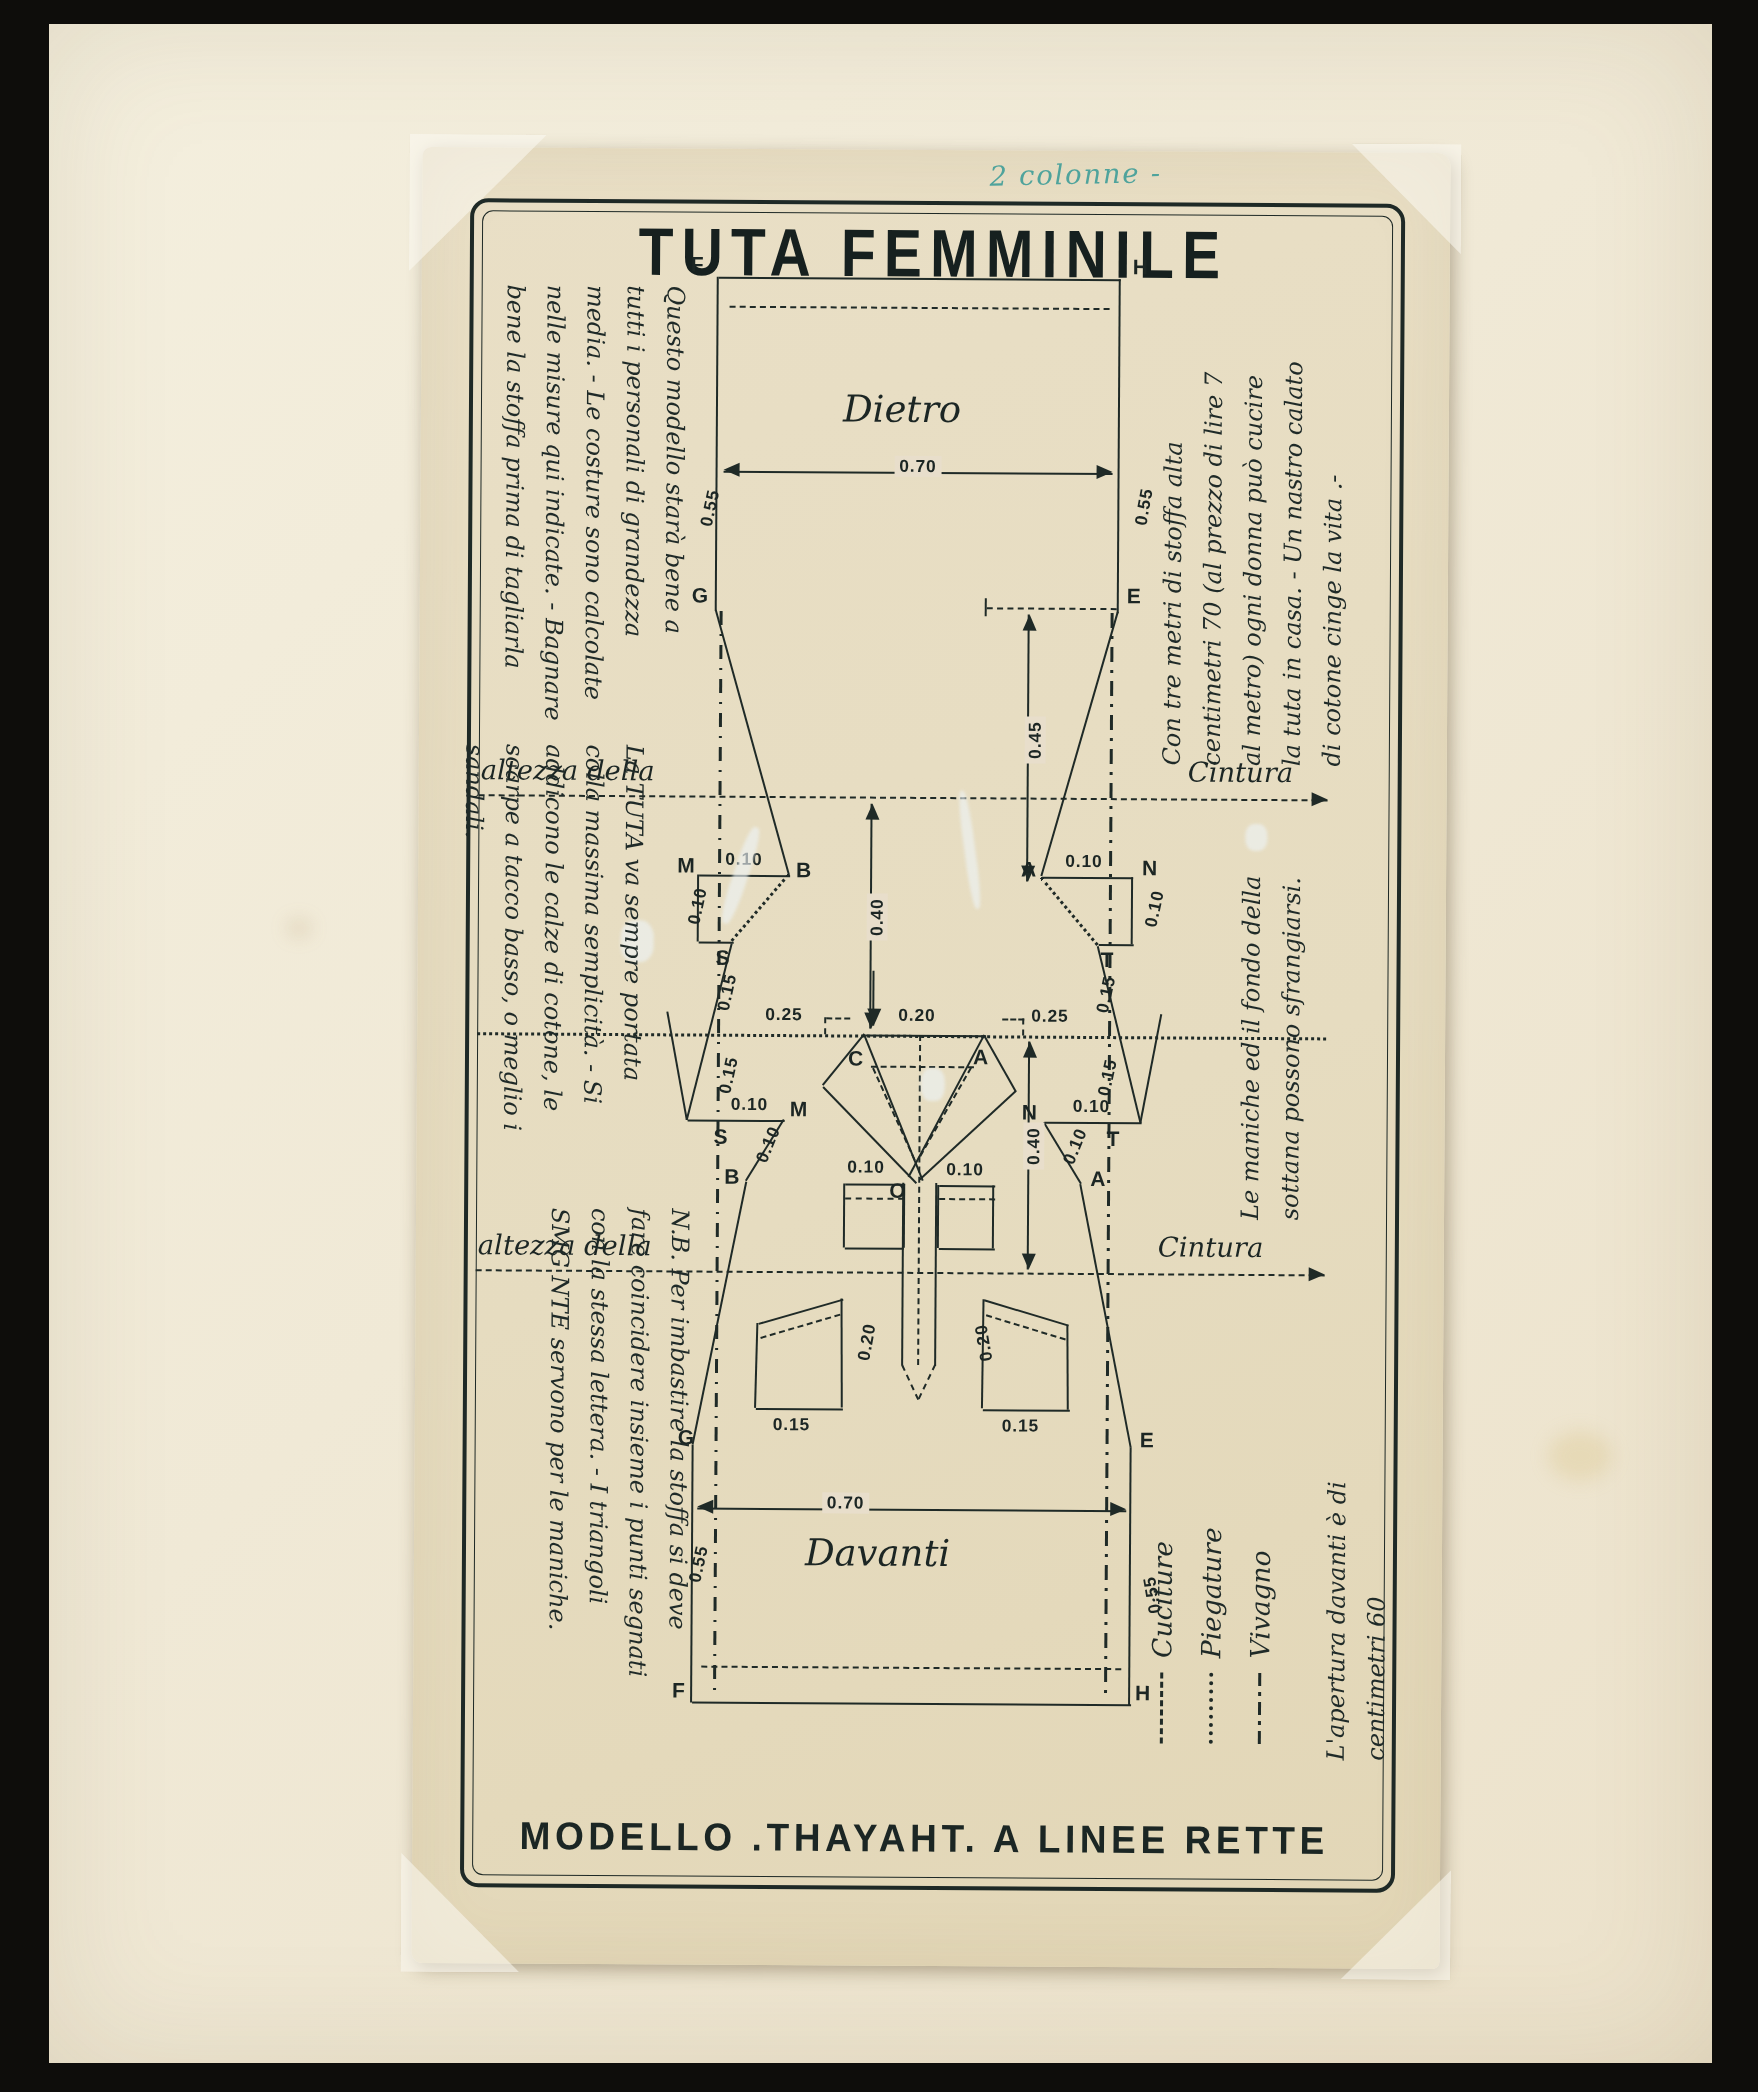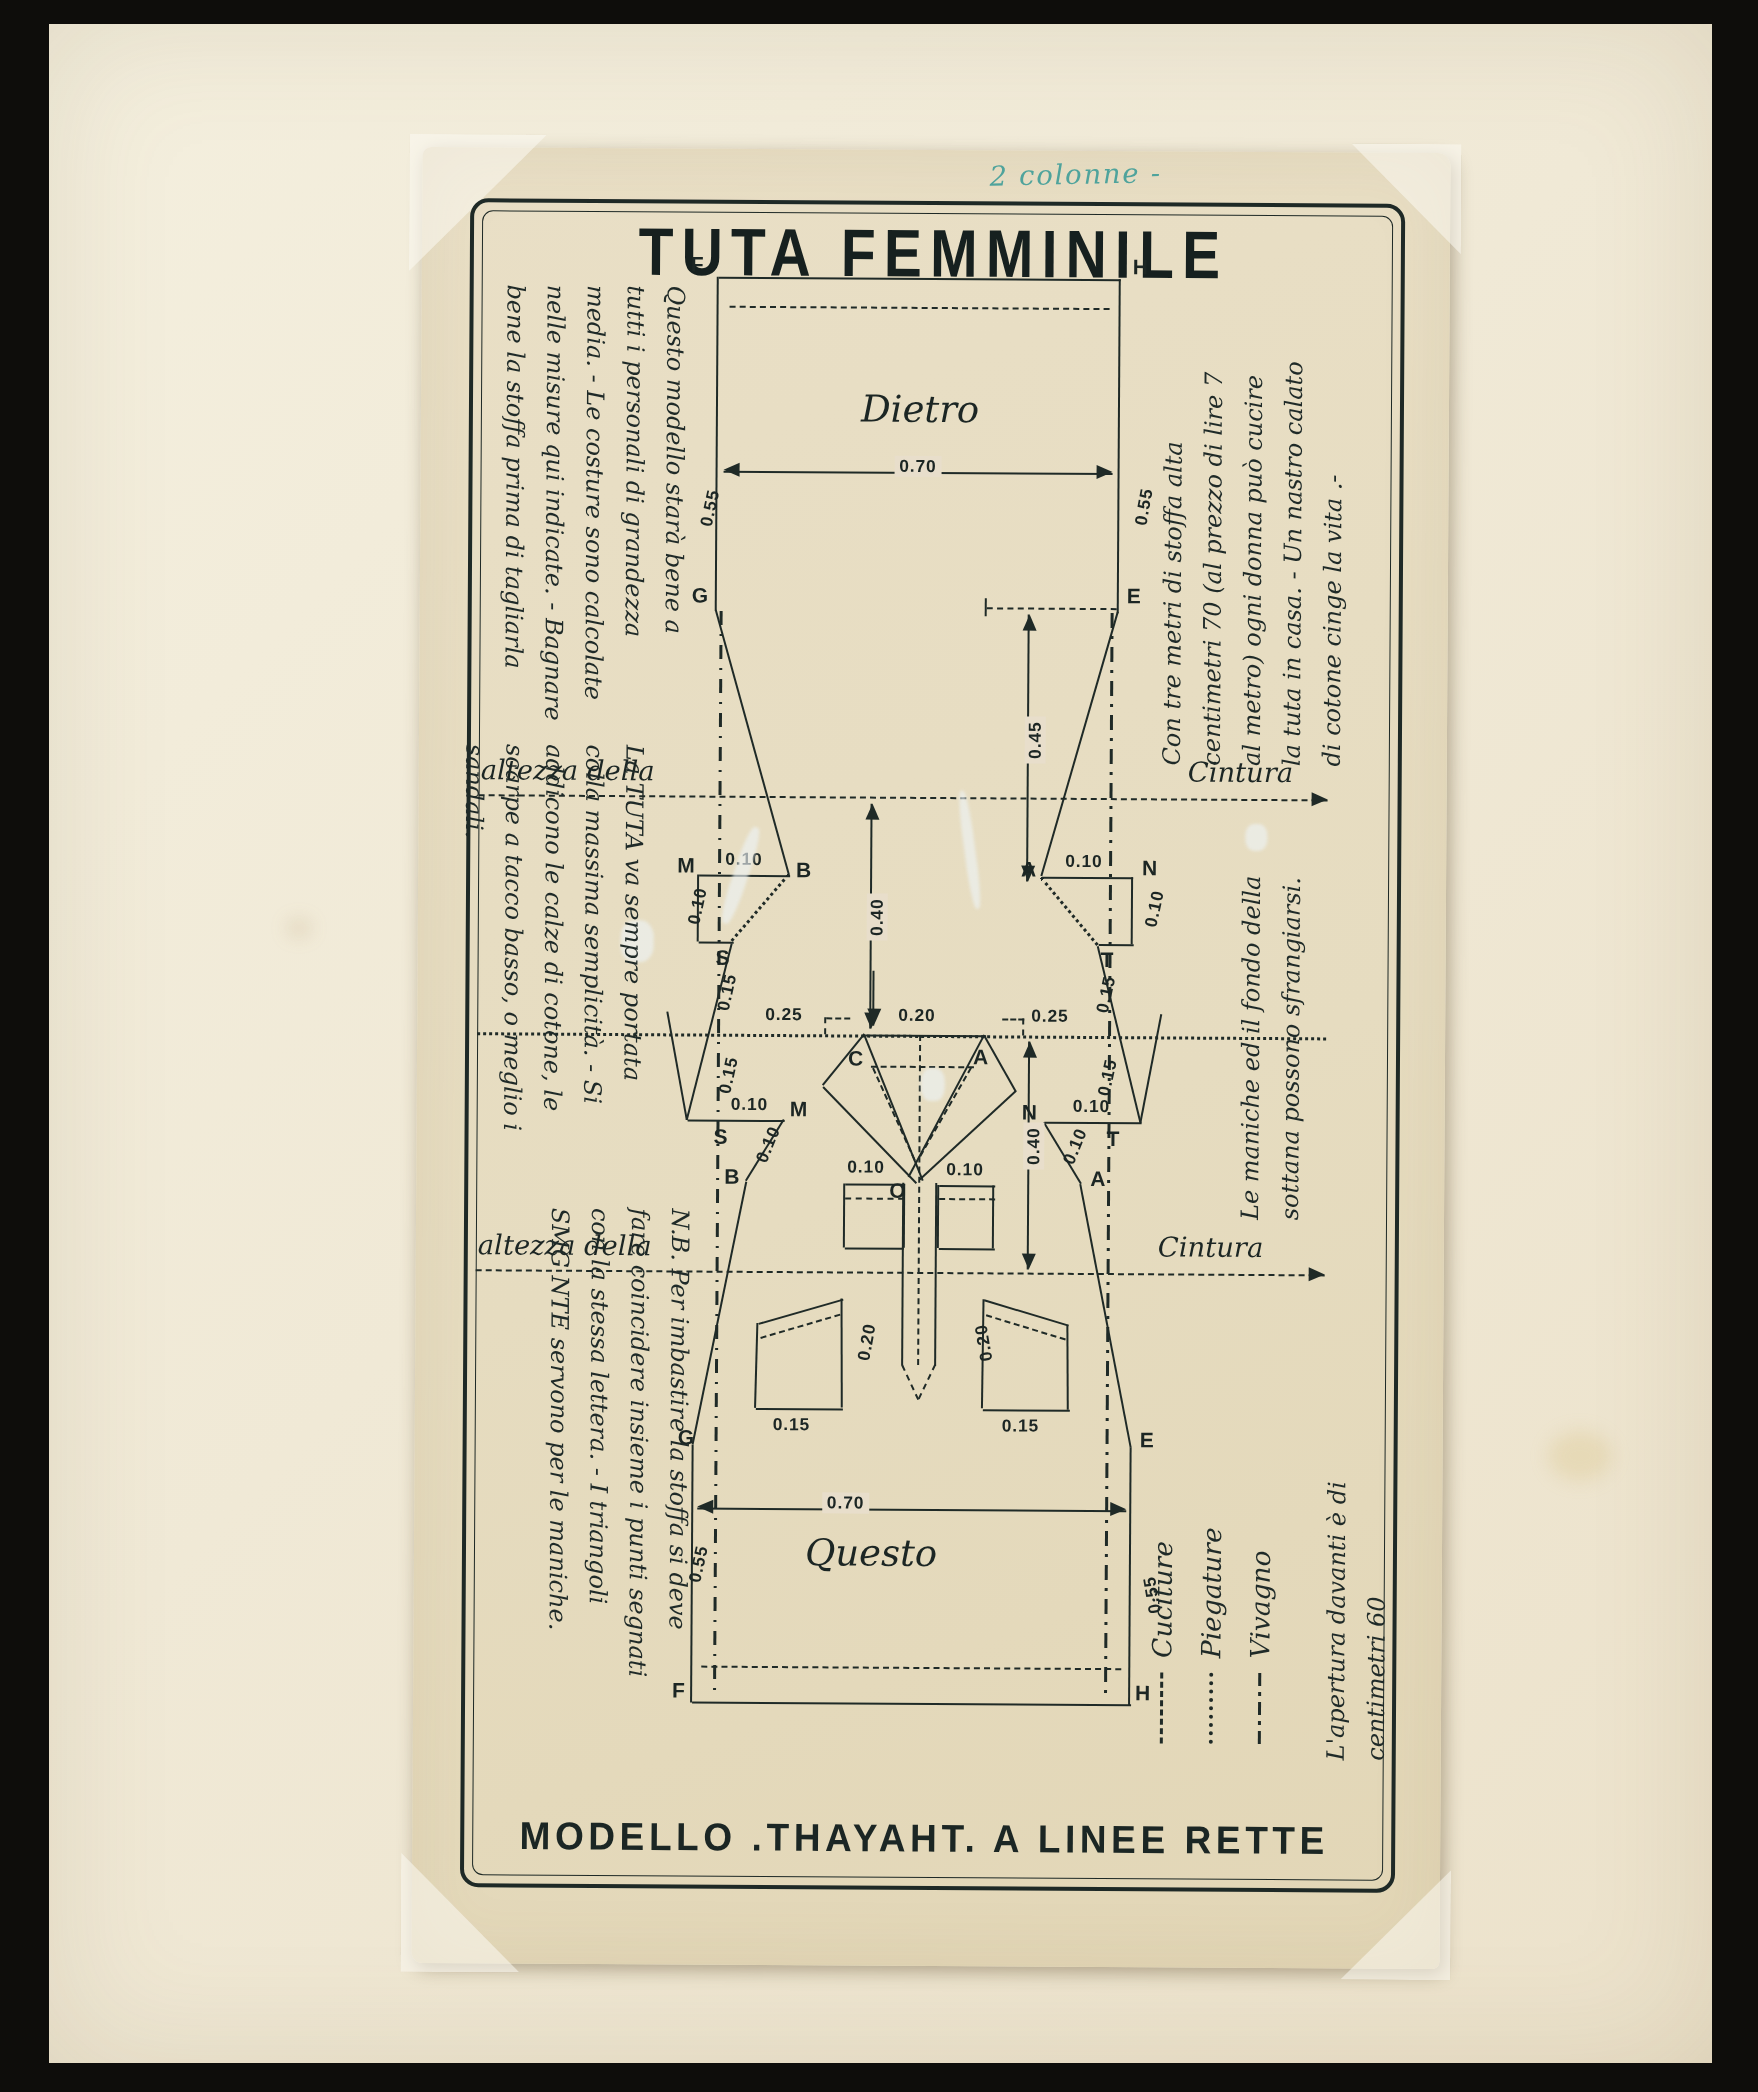--- a/index.html
+++ b/index.html
@@ -176,21 +176,21 @@
             <div class="ah" style="left: 606px; top: 1103px; border-top: 16.4px solid rgb(31, 42, 39); border-left: 7.3px solid transparent; border-right: 7.3px solid transparent;"></div>
             <div class="ah" style="left: 283px; top: 1351px; border-right: 16.4px solid rgb(31, 42, 39); border-top: 7.3px solid transparent; border-bottom: 7.3px solid transparent;"></div>
             <div class="ah" style="left: 696px; top: 1351px; border-left: 16.4px solid rgb(31, 42, 39); border-top: 7.3px solid transparent; border-bottom: 7.3px solid transparent;"></div>
             <div class="ah" style="left: 893px; top: 640px; border-left: 16.4px solid rgb(31, 42, 39); border-top: 7.3px solid transparent; border-bottom: 7.3px solid transparent;"></div>
             <div class="ah" style="left: 893px; top: 1115px; border-left: 16.4px solid rgb(31, 42, 39); border-top: 7.3px solid transparent; border-bottom: 7.3px solid transparent;"></div>
             <div class="ah" style="left: 450px; top: 859px; border-top: 16.4px solid rgb(31, 42, 39); border-left: 7.3px solid transparent; border-right: 7.3px solid transparent;"></div>
           </div>
         <div id="labels">
             <span class="lab lp" style="left: 269px; top: 104px;">F</span>
             <span class="lab lp" style="left: 711px; top: 104px;">H</span>
-            <span class="lab lS" style="left: 440px; top: 238px;">Dietro</span>
+            <span class="lab lS" style="left: 422px; top: 238px;">Dietro</span>
             <span class="lab ln2 bgp" style="left: 474px; top: 306px;">0.70</span>
             <span class="lab ln2" style="left: 271px; top: 349px; transform: rotate(-78deg);">0.55</span>
             <span class="lab ln2" style="left: 705px; top: 345px; transform: rotate(-80deg);">0.55</span>
             <span class="lab lp" style="left: 272px; top: 435px;">G</span>
             <span class="lab lp" style="left: 707px; top: 433px;">E</span>
             <span class="lab ln2 bgp" style="left: 593px; top: 579px; transform: rotate(-90deg);">0.45</span>
             <span class="lab ls" style="left: 62px; top: 607px;">altezza della</span>
             <span class="lab ls" style="left: 769px; top: 605px;">Cintura</span>
             <span class="lab lp" style="left: 259px; top: 705px;">M</span>
             <span class="lab lp" style="left: 378px; top: 709px;">B</span>
@@ -230,21 +230,21 @@
             <span class="lab ls" style="left: 742px; top: 1080px;">Cintura</span>
             <span class="lab ln2" style="left: 433px; top: 1182px; transform: rotate(-80deg);">0.20</span>
             <span class="lab ln2" style="left: 550px; top: 1182px; transform: rotate(-100deg);">0.20</span>
             <span class="lab ln2" style="left: 358px; top: 1265px;">0.15</span>
             <span class="lab ln2" style="left: 587px; top: 1265px;">0.15</span>
             <span class="lab lp" style="left: 263px; top: 1277px;">G</span>
             <span class="lab lp" style="left: 725px; top: 1277px;">E</span>
             <span class="lab ln2 bgp" style="left: 408px; top: 1343px;">0.70</span>
             <span class="lab ln2" style="left: 266px; top: 1405px; transform: rotate(-78deg);">0.55</span>
             <span class="lab ln2" style="left: 720px; top: 1433px; transform: rotate(-100deg);">0.55</span>
-            <span class="lab lS" style="left: 391px; top: 1382px;">Questo</span>
+            <span class="lab lS" style="left: 391px; top: 1382px;">Davanti</span>
             <span class="lab lp" style="left: 259px; top: 1530px;">F</span>
             <span class="lab lp" style="left: 722px; top: 1530px;">H</span>
           </div>
 
         <div class="whiteout" style="left:315px;top:676px;width:14.6px;height:101px;transform:rotate(18deg);"></div>
         <div class="whiteout" style="left:546px;top:640px;width:11px;height:119px;transform:rotate(-8deg);"></div>
         <div class="whiteout" style="left:203px;top:772px;width:33px;height:42px;"></div>
         <div class="whiteout" style="left:504px;top:918px;width:24px;height:33px;"></div>
         <div class="whiteout" style="left:827px;top:672px;width:22px;height:27.4px;"></div>
       </div>

